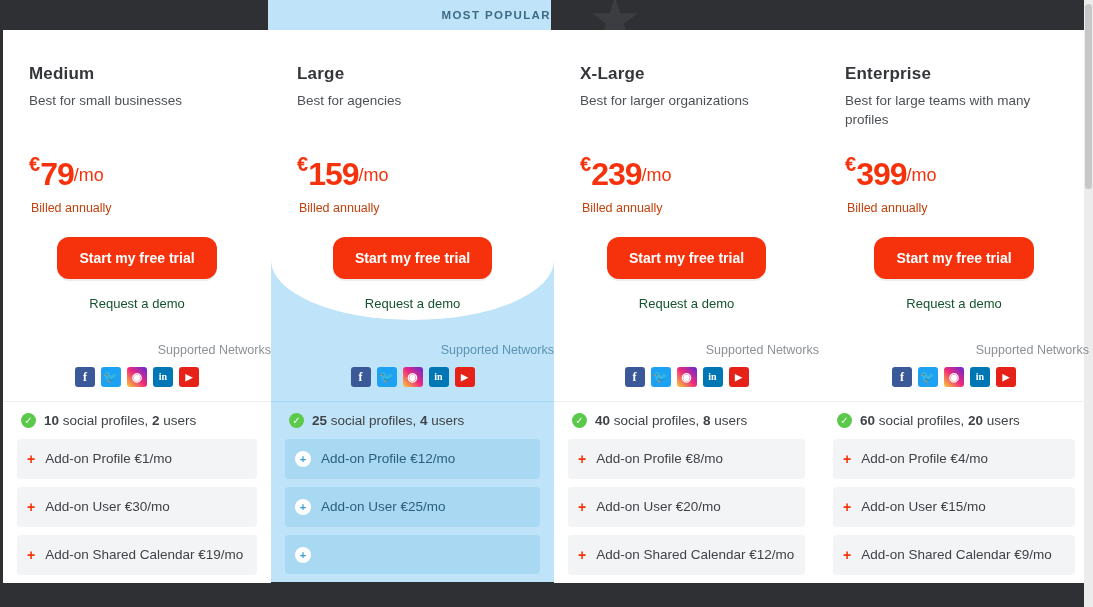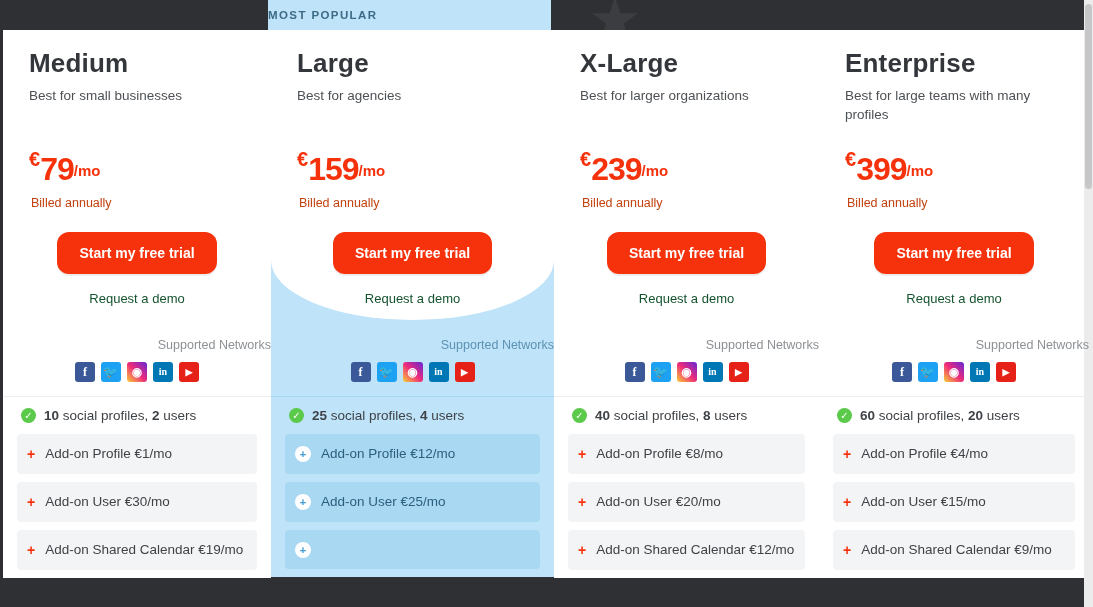--- a/index.html
+++ b/index.html
@@ -27,21 +27,21 @@
   }
   .most-popular-banner {
     position: absolute;
     left: 268px; top: 0px;
     width: 283px; height: 38px;
     background: #bfe3f8;
     color: #3d6b86;
     font-size: 11.5px;
     font-weight: bold;
     letter-spacing: 1.4px;
-    text-align: left;
+    text-align: right;
     line-height: 30px;
   }
   .cards {
     position: absolute;
     left: 0px; top: 30px;
     width: 1093px;
     display: flex;
     align-items: flex-start;
   }
   .card {
@@ -69,24 +69,24 @@
     height: 290px;
     background: #ffffff;
     border-bottom-left-radius: 50% 60px;
     border-bottom-right-radius: 50% 60px;
     z-index: 1;
   }
   .card-inner { position: relative; z-index: 2; }
 
   .plan-head { padding: 18px 26px 0 26px; }
   .plan-name {
-    font-size: 26px;
+    font-size: 17px;
     font-weight: bold;
     color: #33363a;
-    margin: 0 0 7px 0;
+    margin: 16px 0 7px 0;
     letter-spacing: .2px;
   }
   .plan-desc {
     font-size: 13.5px;
     color: #4d5155;
     line-height: 19px;
     margin: 0;
     min-height: 40px;
   }
   .price-block {
@@ -100,22 +100,22 @@
     vertical-align: 14px;
   }
   .amount {
     color: #f5320c;
     font-size: 32px;
     font-weight: bold;
     letter-spacing: -1px;
   }
   .per {
     color: #f5320c;
-    font-size: 15px;
-    font-weight: bold;
+    font-size: 18px;
+    font-weight: normal;
     vertical-align: 4px;
   }
   .billed {
     font-size: 12.5px;
     color: #c2410c;
     margin-top: 8px;
     padding-left: 2px;
   }
   .cta-wrap { text-align: center; padding-top: 22px; }
   .cta {

